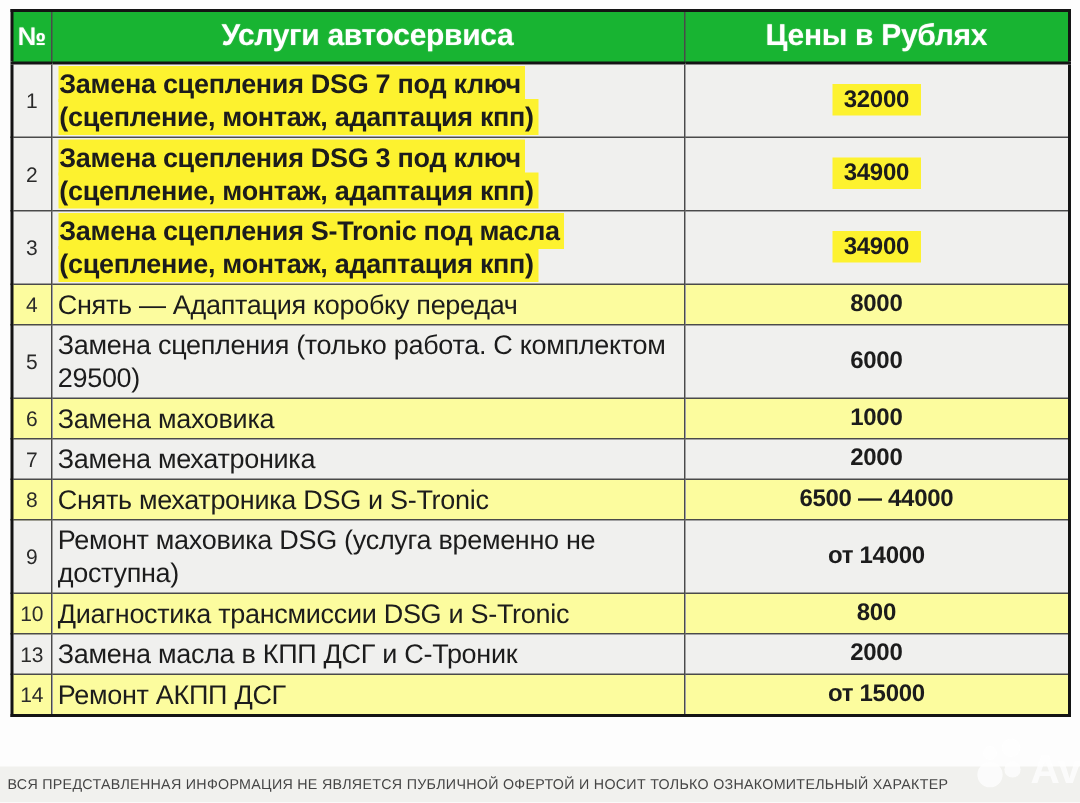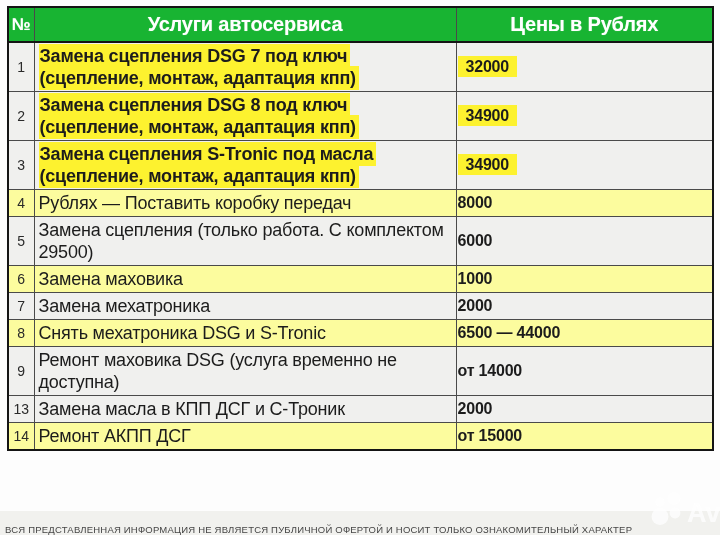--- a/index.html
+++ b/index.html
@@ -49,21 +49,21 @@
     padding:0;
   }
   td.service-cell{
     padding:2px 6px 2px 4px;
     font-size:18px;
     line-height:22px;
     letter-spacing:-0.2px;
     overflow:hidden;
   }
   td.price-cell{
-    text-align:left;
+    text-align:center;
     font-weight:bold;
     font-size:16px;
     white-space:nowrap;
     overflow:hidden;
     padding:0 1px;
     letter-spacing:-0.2px;
   }
   tr.plain td, tr.highlight td{background:var(--rowbg);}
   tr.yellow td{background:var(--pale);}
   tr.highlight .svc-text{
@@ -73,21 +73,21 @@
     -webkit-box-decoration-break:clone;
     box-decoration-break:clone;
   }
   tr.highlight .price-text{
     background:var(--marker);
     padding:2px 8px;
   }
   .footer-bar{
     position:absolute;left:0;top:511px;width:720px;height:24px;
     background:var(--footer-bg);
-    display:flex;align-items:flex-end;
+    display:flex;align-items:center;
   }
   .disclaimer{
     font-size:9.5px;
     color:#454545;
     padding-left:5px;
     letter-spacing:0.2px;
     white-space:nowrap;
   }
   .watermark{
     position:absolute;left:649px;top:490px;
@@ -122,31 +122,31 @@
     </thead>
     <tbody>
 
     <tr class="highlight">
           <td class="num-cell">1</td>
           <td class="service-cell"><span class="svc-text">Замена сцепления DSG 7 под ключ (сцепление, монтаж, адаптация кпп)</span></td>
           <td class="price-cell"><span class="price-text">32000</span></td>
         </tr>
         <tr class="highlight">
           <td class="num-cell">2</td>
-          <td class="service-cell"><span class="svc-text">Замена сцепления DSG 8 под ключ (сцепление, монтаж, адаптация кпп)</span></td>
+          <td class="service-cell"><span class="svc-text">Замена сцепления DSG 3 под ключ (сцепление, монтаж, адаптация кпп)</span></td>
           <td class="price-cell"><span class="price-text">34900</span></td>
         </tr>
         <tr class="highlight">
           <td class="num-cell">3</td>
           <td class="service-cell"><span class="svc-text">Замена сцепления S-Tronic под масла (сцепление, монтаж, адаптация кпп)</span></td>
           <td class="price-cell"><span class="price-text">34900</span></td>
         </tr>
         <tr class="yellow">
           <td class="num-cell">4</td>
-          <td class="service-cell"><span class="svc-text">Рублях — Поставить коробку передач</span></td>
+          <td class="service-cell"><span class="svc-text">Снять — Адаптация коробку передач</span></td>
           <td class="price-cell"><span class="price-text">8000</span></td>
         </tr>
         <tr class="plain">
           <td class="num-cell">5</td>
           <td class="service-cell"><span class="svc-text">Замена сцепления (только работа. С комплектом 29500)</span></td>
           <td class="price-cell"><span class="price-text">6000</span></td>
         </tr>
         <tr class="yellow">
           <td class="num-cell">6</td>
           <td class="service-cell"><span class="svc-text">Замена маховика</span></td>
@@ -159,20 +159,25 @@
         </tr>
         <tr class="yellow">
           <td class="num-cell">8</td>
           <td class="service-cell"><span class="svc-text">Снять мехатроника DSG и S-Tronic</span></td>
           <td class="price-cell"><span class="price-text">6500 — 44000</span></td>
         </tr>
         <tr class="plain">
           <td class="num-cell">9</td>
           <td class="service-cell"><span class="svc-text">Ремонт маховика DSG (услуга временно не доступна)</span></td>
           <td class="price-cell"><span class="price-text">от 14000</span></td>
+        </tr>
+        <tr class="yellow">
+          <td class="num-cell">10</td>
+          <td class="service-cell"><span class="svc-text">Диагностика трансмиссии DSG и S-Tronic</span></td>
+          <td class="price-cell"><span class="price-text">800</span></td>
         </tr>
         <tr class="plain">
           <td class="num-cell">13</td>
           <td class="service-cell"><span class="svc-text">Замена масла в КПП ДСГ и С-Троник</span></td>
           <td class="price-cell"><span class="price-text">2000</span></td>
         </tr>
         <tr class="yellow">
           <td class="num-cell">14</td>
           <td class="service-cell"><span class="svc-text">Ремонт АКПП ДСГ</span></td>
           <td class="price-cell"><span class="price-text">от 15000</span></td>

